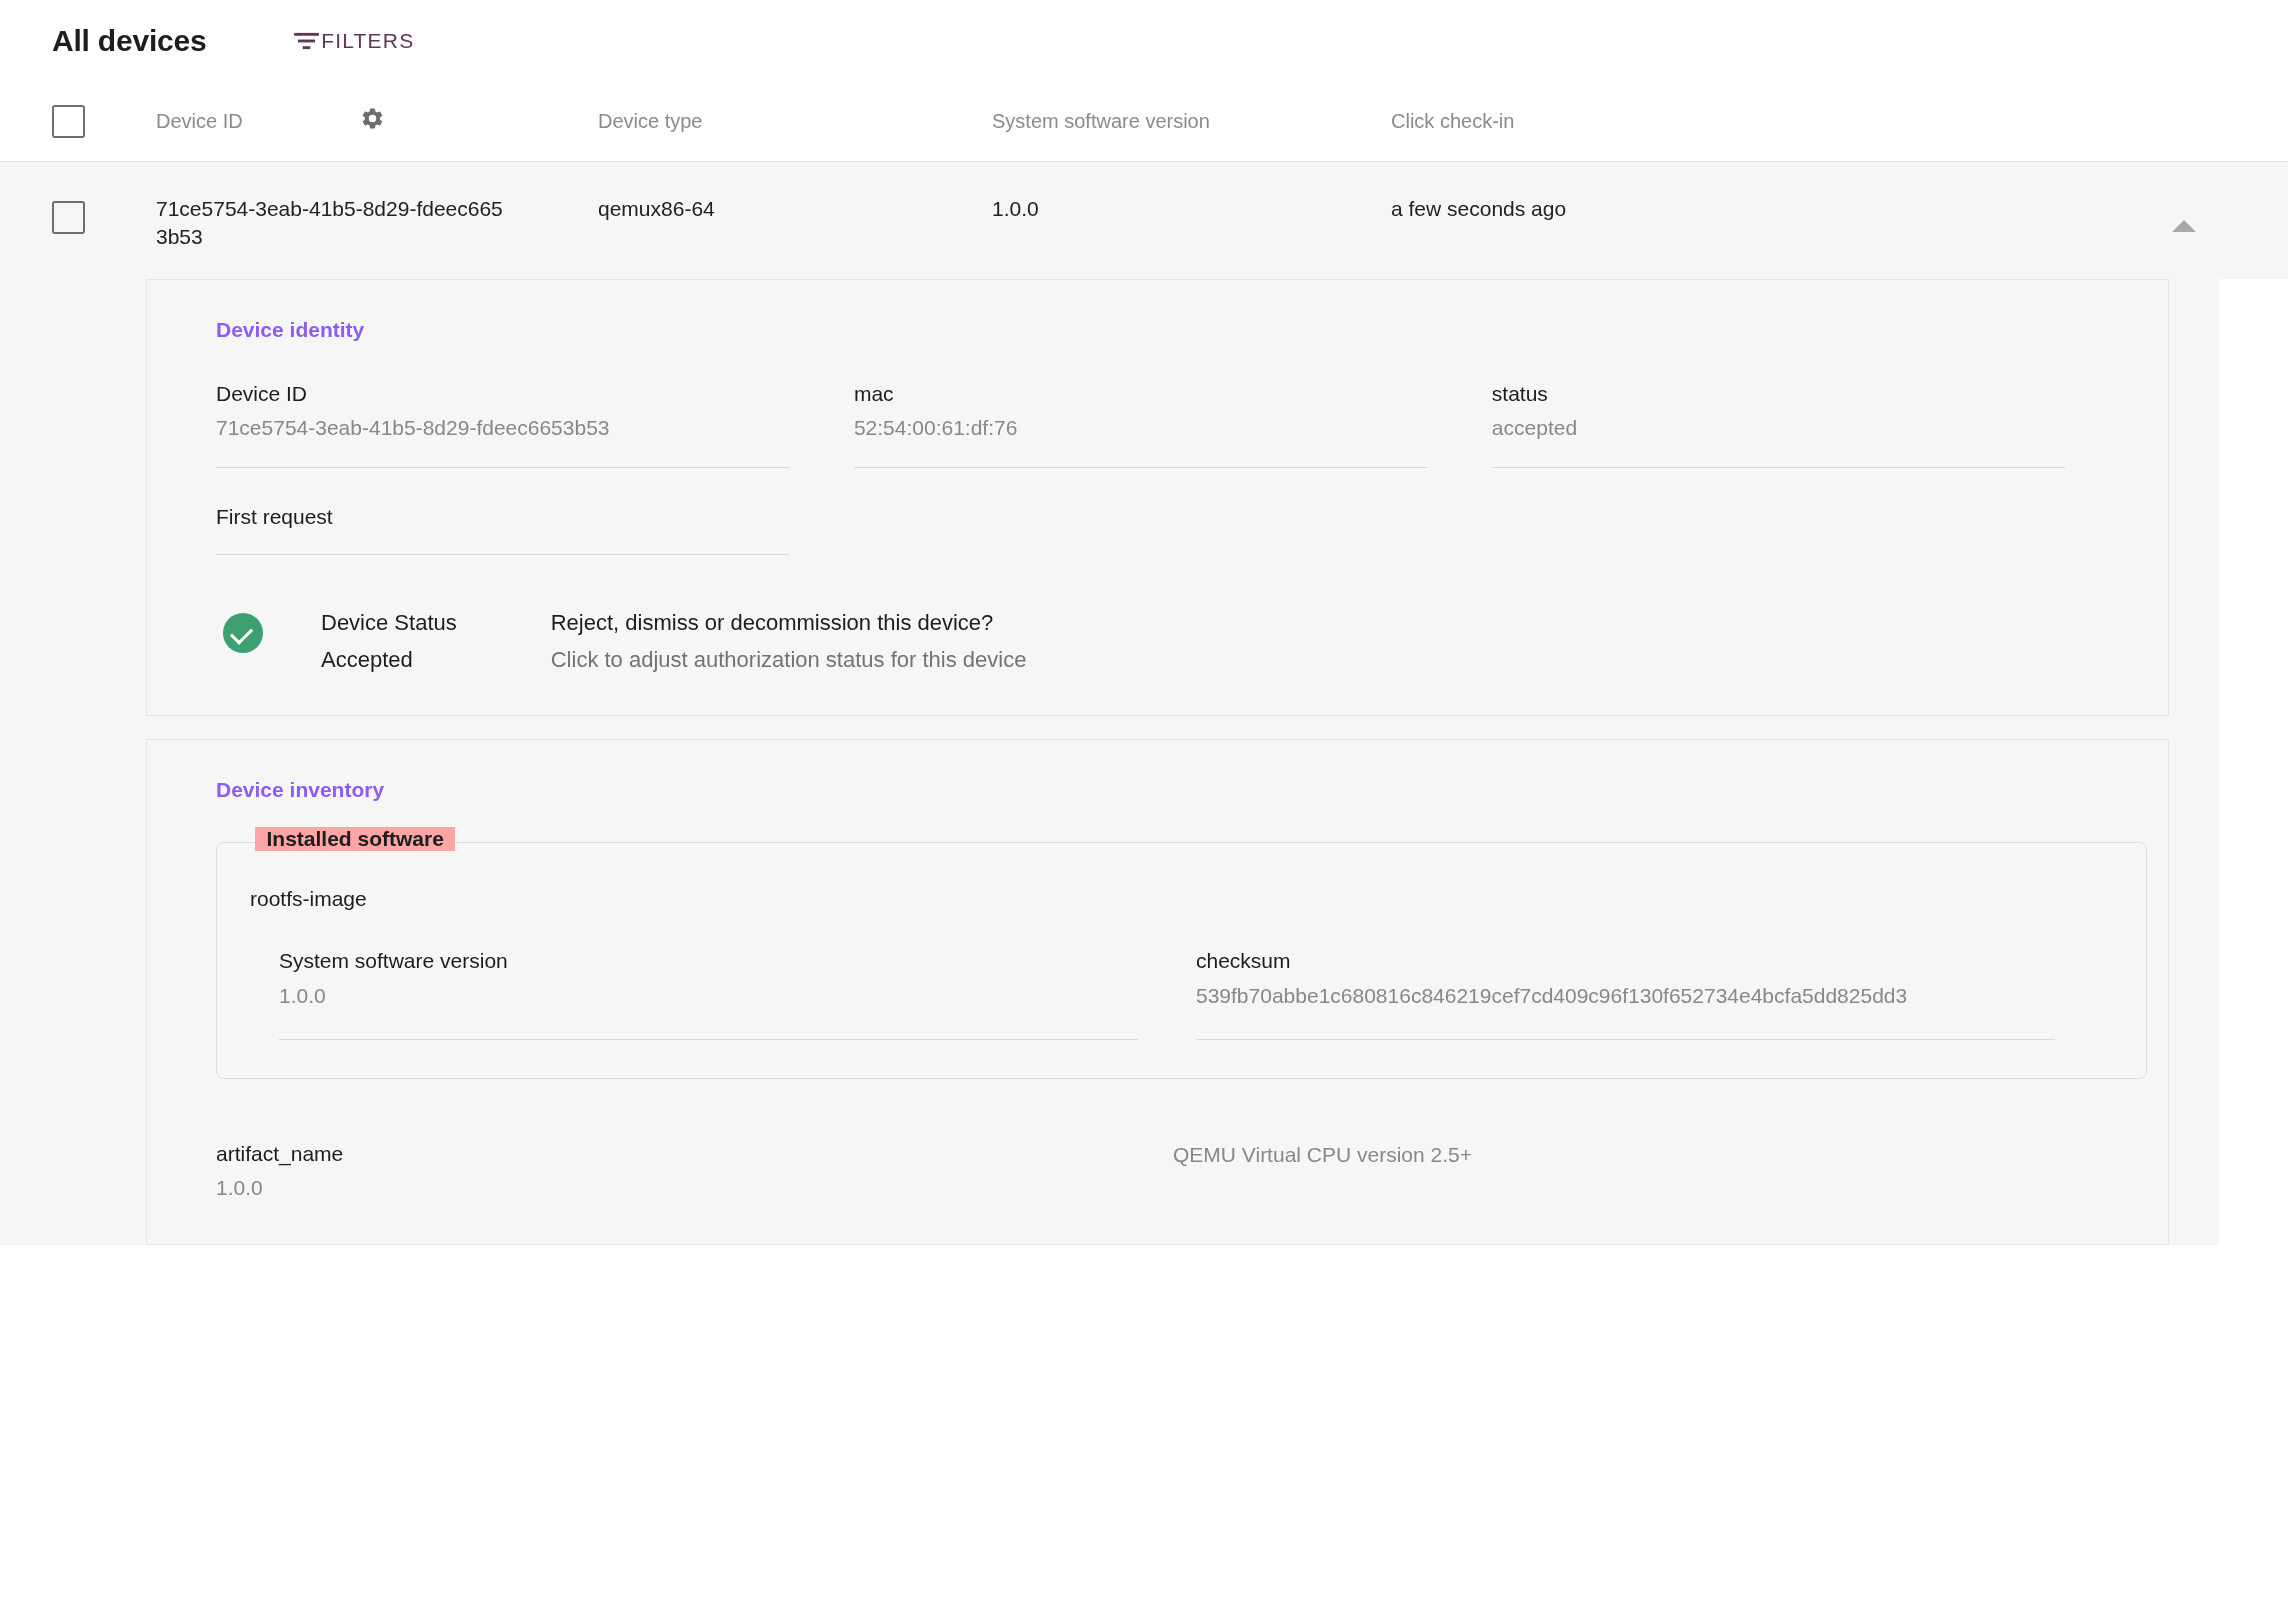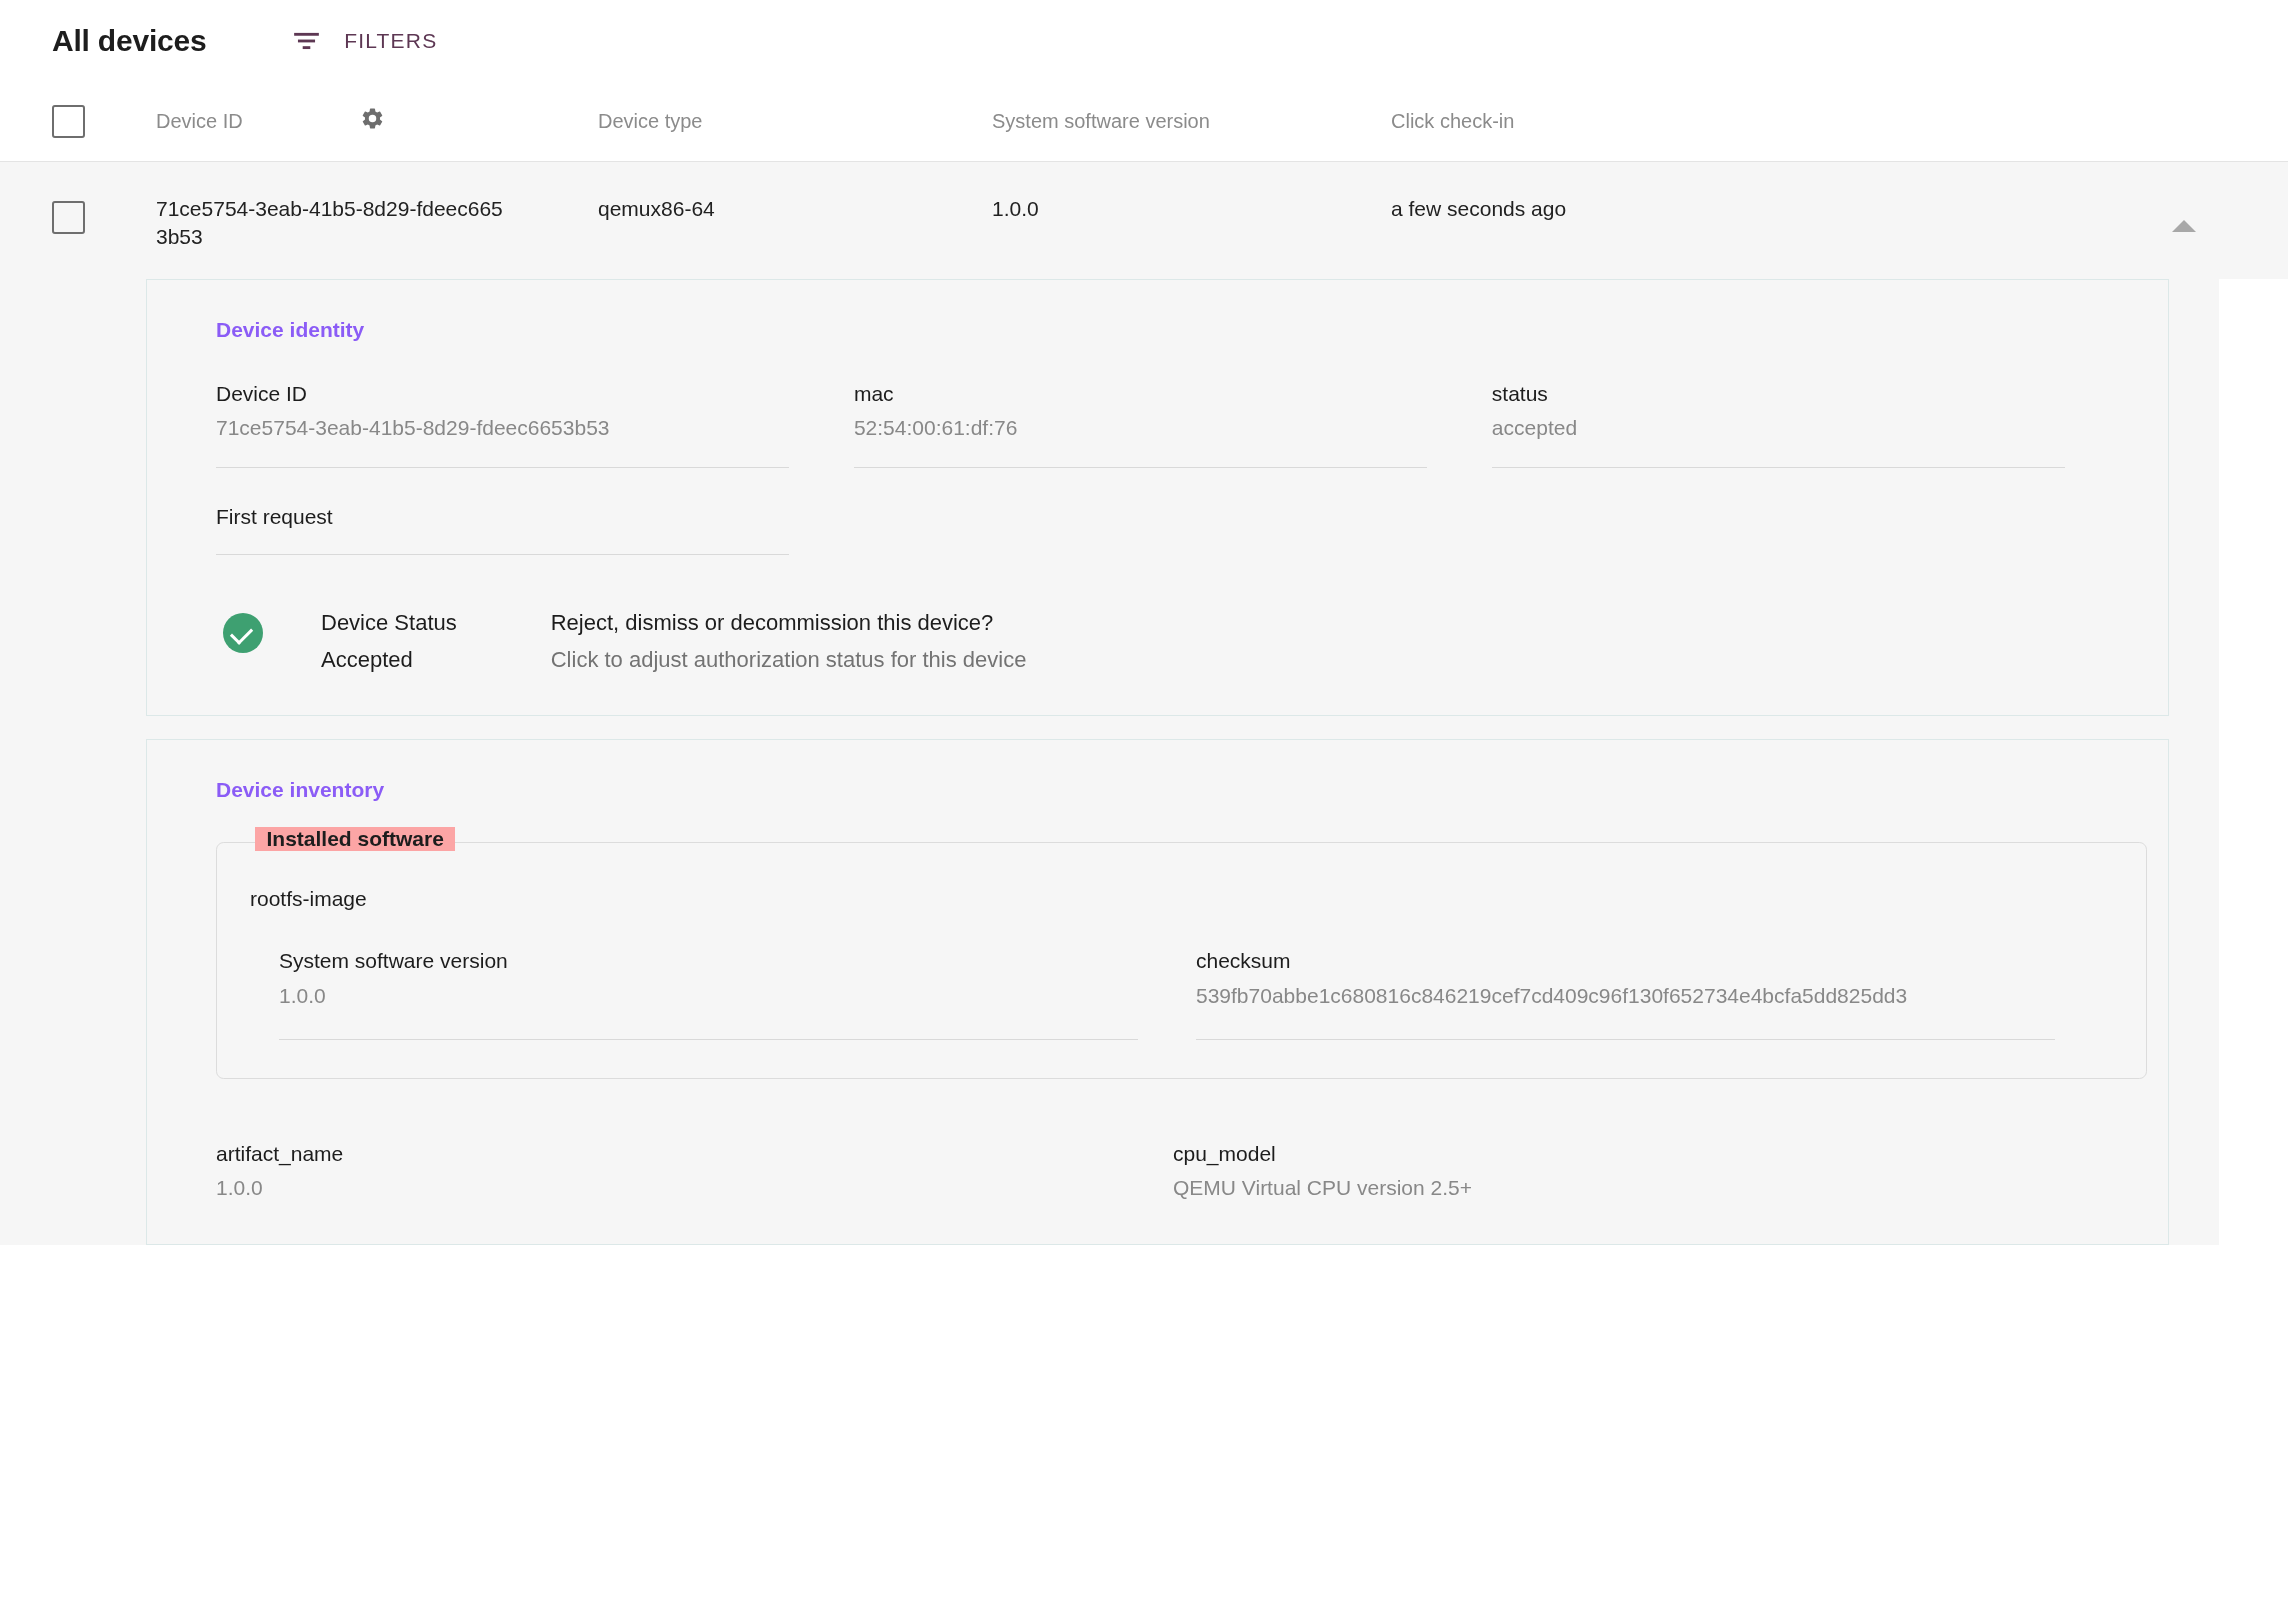--- a/index.html
+++ b/index.html
@@ -16,21 +16,21 @@
   .page-header {
     display: flex; align-items: center;
     padding: 0 0 0 52px;
     height: 81px;
   }
   .page-title {
     font-size: 30px; font-weight: bold; color: #1d1d1d;
     letter-spacing: -0.2px;
   }
   .filters-btn {
-    display: flex; align-items: center; gap: 24px;
+    display: flex; align-items: center; gap: 1px;
     margin-left: 77px; padding: 7.7px 9.6px;
     cursor: pointer; background: none; border: none;
   }
   .filters-label {
     color: #5d3753; font-size: 21px; letter-spacing: 1.2px; font-weight: 400;
   }
   .filter-icon { display:block; width: 27px; height: 19px; }
 
   
   .tbl { width: 2288px; }
@@ -280,21 +280,20 @@
             </div>
           </div>
         </div>
 
         <div class="inv-extra">
           <div class="inv-field">
             <div class="field-label">artifact_name</div>
             <div class="field-value">1.0.0</div>
           </div>
           <div class="inv-field">
-            <div class="field-label">cpu_model</div>
             <div class="field-value">QEMU Virtual CPU version 2.5+</div>
           </div>
         </div>
       </div>
 
     </div>
   </div>
 </div>
 
 

